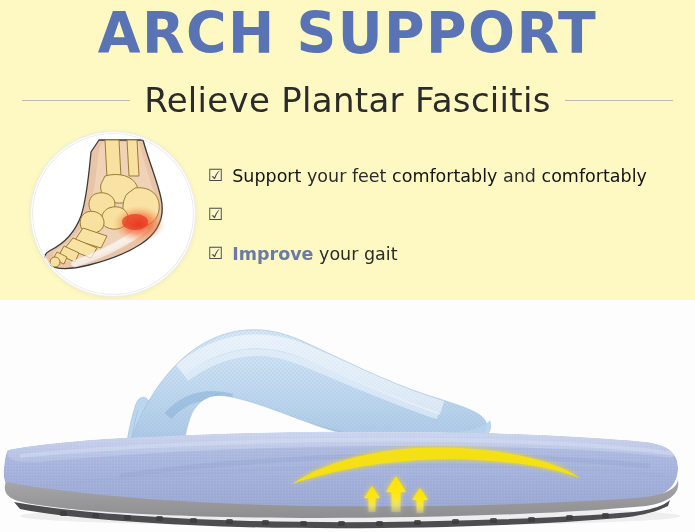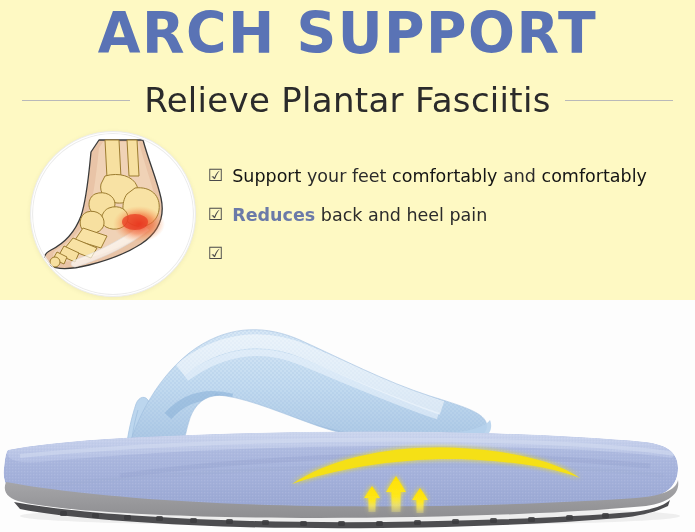--- a/index.html
+++ b/index.html
@@ -149,28 +149,28 @@
         <span class="b-dark">Support</span>
         <span class="b-reg">your feet</span>
         <span class="b-dark">comfortably</span>
         <span class="b-reg">and</span>
         <span class="b-dark">comfortably</span>
       </span>
     </div>
 
     <div class="bullet">
       <span class="cbx">☑</span>
-      <span>
-        <span class="b-blue">Reduces</span>
-        <span class="b-reg">back and heel pain</span>
-      </span>
     </div>
 
     <div class="bullet">
       <span class="cbx">☑</span>
+      <span>
+        <span class="b-blue">Improve</span>
+        <span class="b-reg">your gait</span>
+      </span>
     </div>
 
   </div>
 
   <div class="photo">
     <svg viewBox="0 0 695 232" xmlns="http://www.w3.org/2000/svg">
       <defs>
         <linearGradient id="strapG" x1="0" y1="0" x2="0" y2="1">
           <stop offset="0%" stop-color="#d8e8f6"></stop>
           <stop offset="45%" stop-color="#c3dbf0"></stop>

